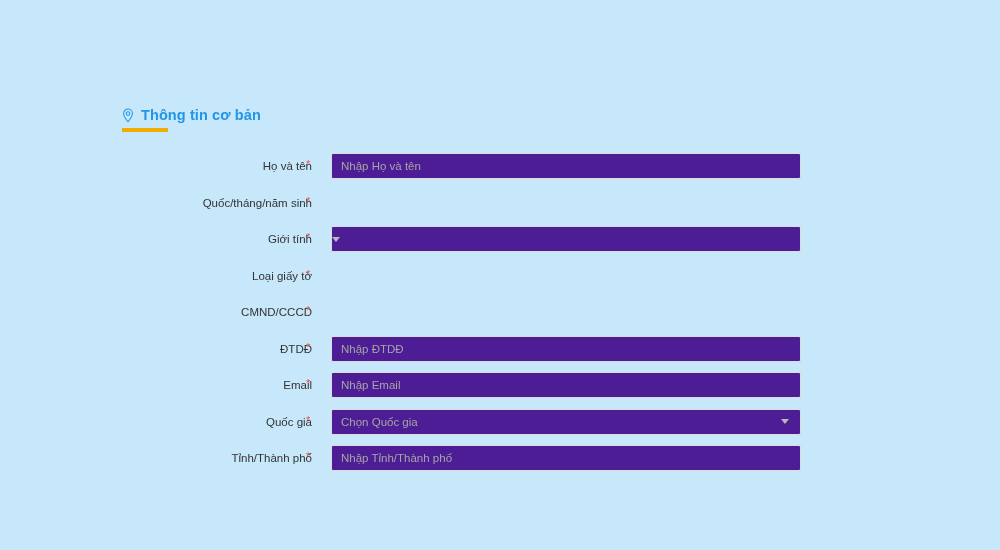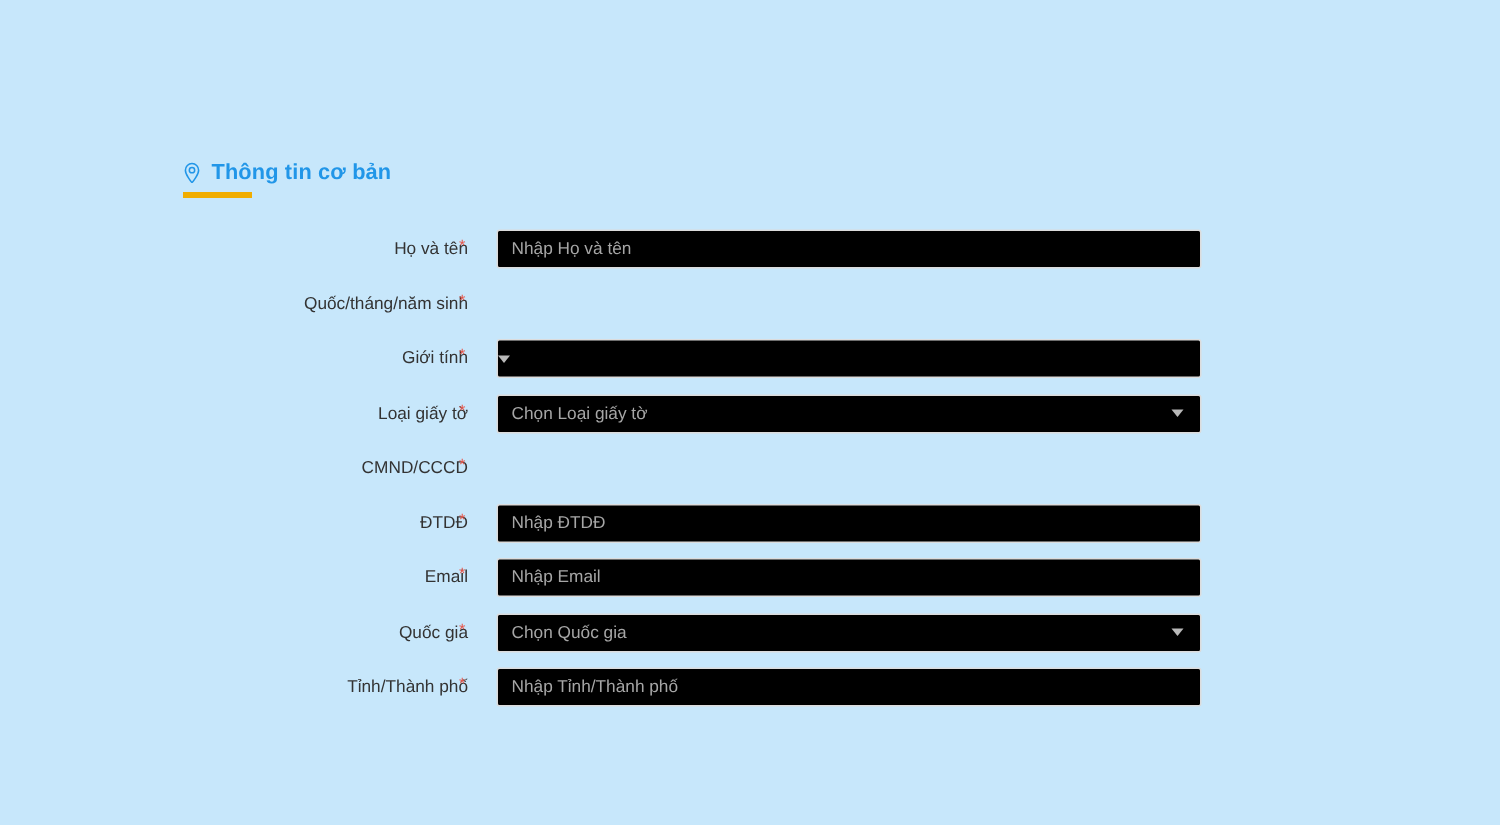--- a/index.html
+++ b/index.html
@@ -85,21 +85,21 @@
     font-size: 11px;
     line-height: 14px;
   }
   .field-control {
     position: absolute;
     left: 331px;
     top: 0;
     width: 470px;
     height: 26px;
     box-sizing: border-box;
-    background: #000000;
+    background: #4c1d95;
     border: 1px solid #dcdcdc;
     border-radius: 2px;
     display: flex;
     align-items: center;
   }
   .field-control.with-addon {
     padding-right: 0;
   }
   .placeholder {
     font-size: 11.5px;
@@ -169,24 +169,20 @@
       <div class="form-row">
         <div class="field-label">Giới tính</div>
         <div class="req-star">*</div>
         <div class="field-control with-addon">
           <div class="caret"></div>
         </div>
       </div>
       <div class="form-row">
         <div class="field-label">Loại giấy tờ</div>
         <div class="req-star">*</div>
-        <div class="field-control with-addon">
-          <div class="placeholder">Chọn Loại giấy tờ</div>
-          <div class="caret"></div>
-        </div>
       </div>
       <div class="form-row">
         <div class="field-label">CMND/CCCD</div>
         <div class="req-star">*</div>
       </div>
       <div class="form-row">
         <div class="field-label">ĐTDĐ</div>
         <div class="req-star">*</div>
         <div class="field-control">
           <div class="placeholder">Nhập ĐTDĐ</div>

